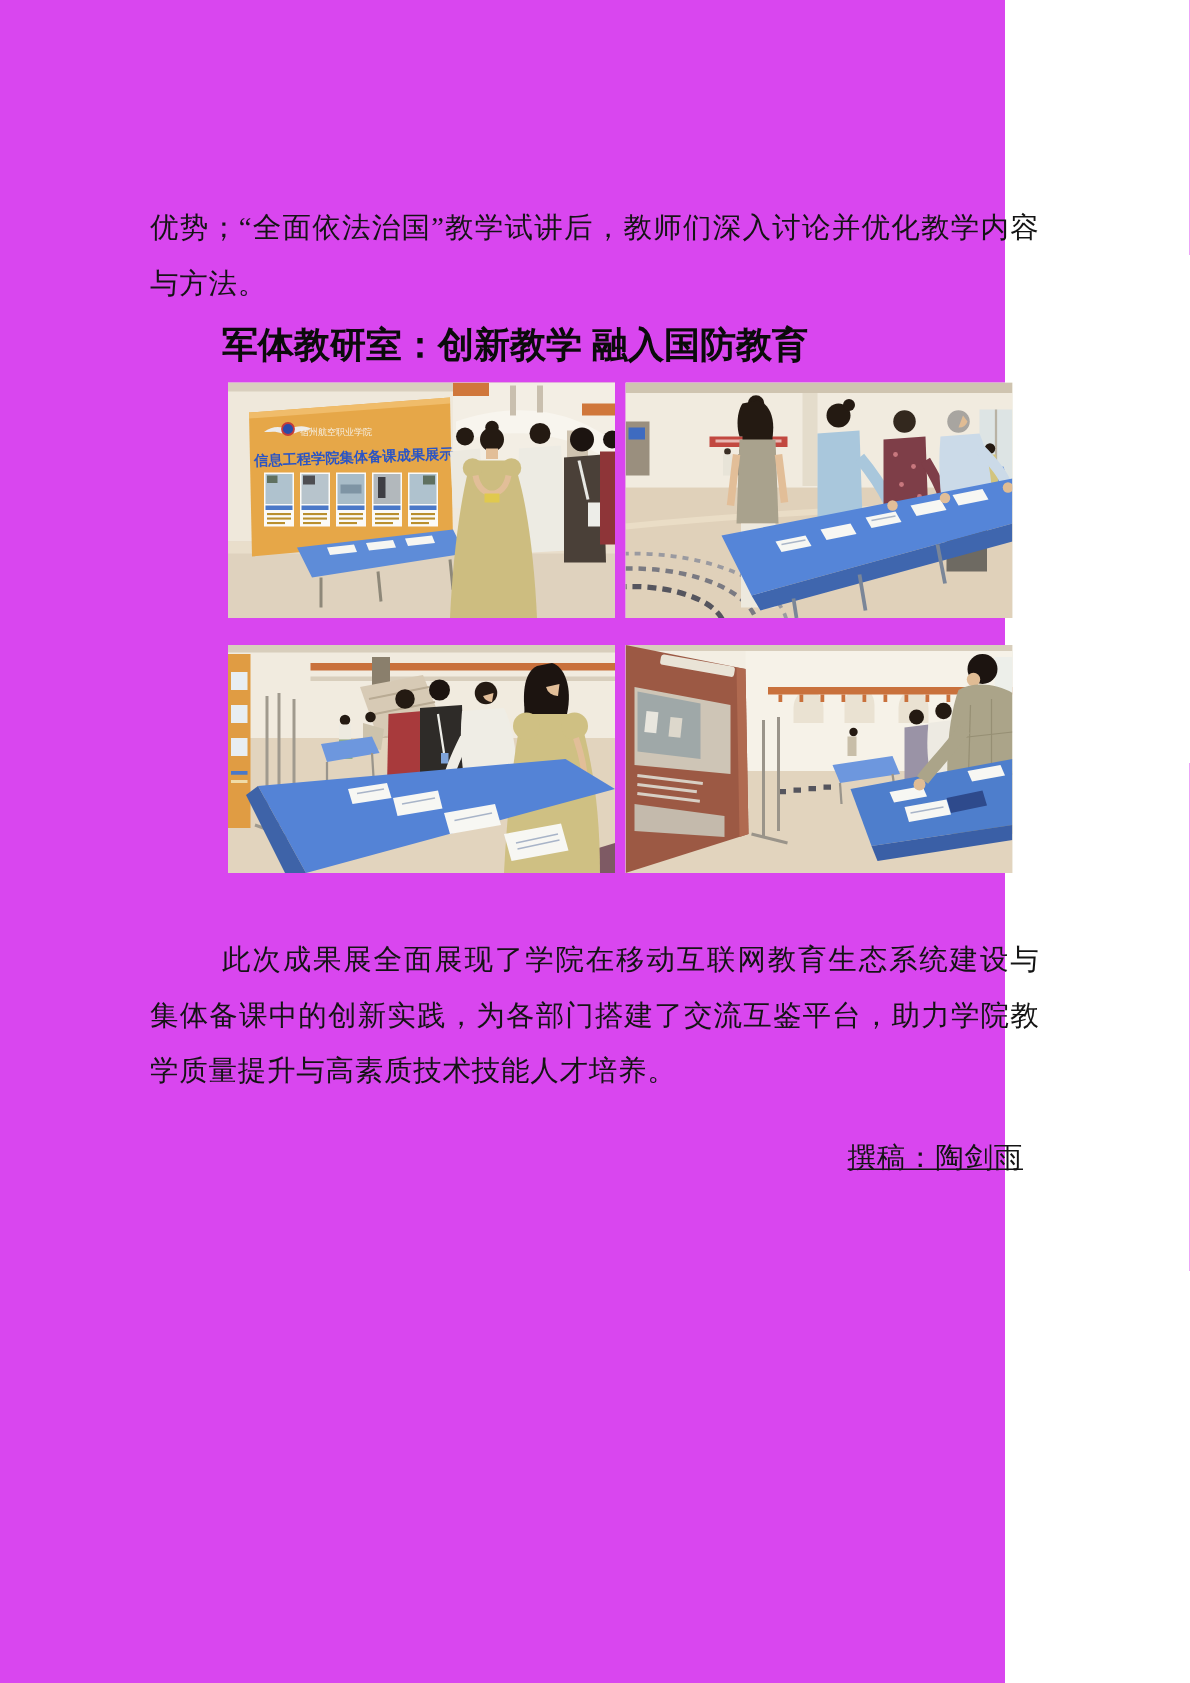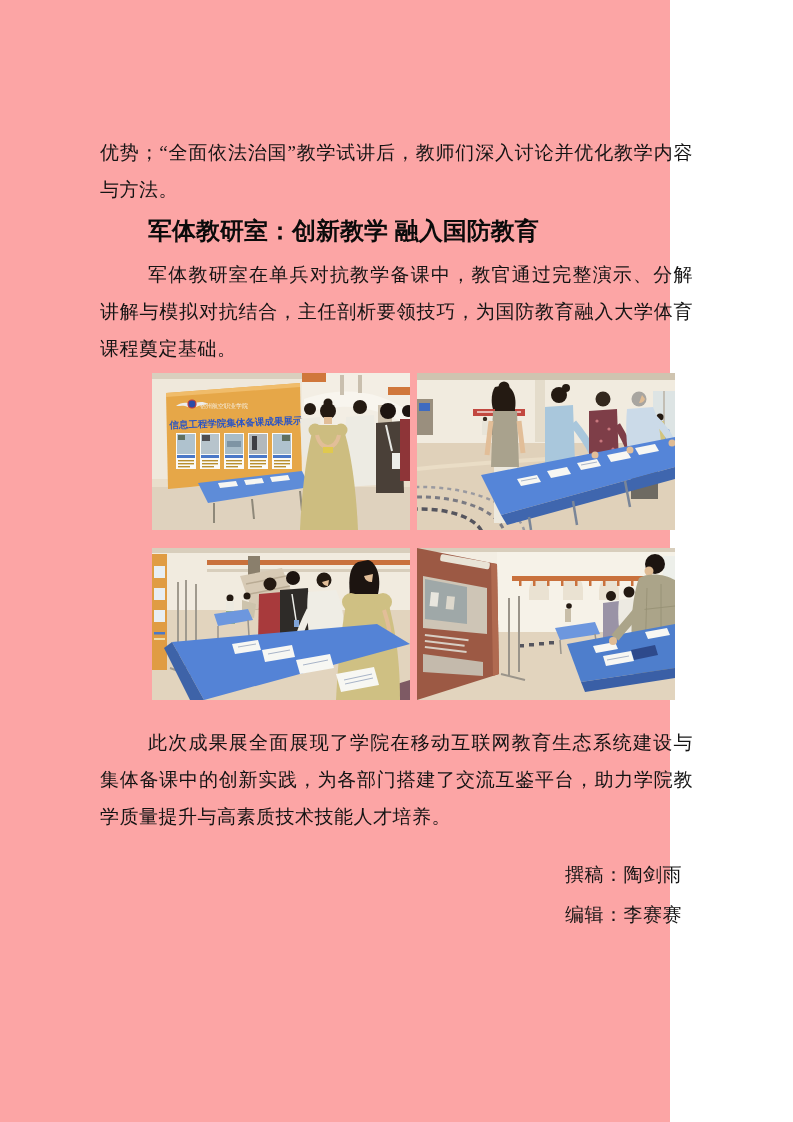--- a/index.html
+++ b/index.html
@@ -1,58 +1,57 @@
 <!DOCTYPE html>
 <html lang="zh"><head>
 <meta charset="utf-8">
 <style>
   html,body{margin:0;padding:0;}
   body{
     width:793px;height:1122px;background:#ffffff;overflow:hidden;
     font-family:"Liberation Serif","DejaVu Serif",serif;color:#141414;
   }
-  .page{position:relative;width:670px;height:1122px;background:#fca5a5;}
+  .page{position:relative;width:670px;height:1122px;background:#d946ef;}
   .content{position:absolute;left:100px;top:134px;width:593px;}
   .para{
     font-size:19px;line-height:37px;text-align:justify;margin:0;
     letter-spacing:0.5px;
   }
   .para.indent{text-indent:48px;}
   .heading{
     font-family:"Liberation Sans","DejaVu Sans",sans-serif;
     font-size:24px;line-height:37px;font-weight:bold;margin:4px 0 0 0;
     text-indent:48px;color:#0b0b0b;
   }
   .para.p2{margin-top:7px;}
   .photo-grid{
     margin:6px 0 0 52px;width:523px;
     display:grid;grid-template-columns:258px 258px;column-gap:7px;row-gap:18px;
   }
   .photo{margin:0;overflow:hidden;background:#e8e2d6;}
   .photo.r1{width:258px;height:157px;}
   .photo.r2{width:258px;height:152px;}
   .photo svg{display:block;width:100%;height:100%;}
-  .para.p3{margin-top:24px;}
+  .para.p3{margin-top:40px;}
   .signatures{
     margin-top:20px;padding-right:11px;text-align:right;
     font-size:19px;line-height:40px;letter-spacing:0.5px;
   }
-  .sig-line{white-space:pre;}
+  .sig-line{white-space:pre;text-decoration:underline;}
 </style>
 </head>
 <body>
 
 <div class="page">
   <div class="content">
 
     <p class="para">优势；“全面依法治国”教学试讲后，教师们深入讨论并优化教学内容与方法。</p>
 
     <h3 class="heading">军体教研室：创新教学 融入国防教育</h3>
 
-    <p class="para indent p2">军体教研室在单兵对抗教学备课中，教官通过完整演示、分解讲解与模拟对抗结合，主任剖析要领技巧，为国防教育融入大学体育课程奠定基础。</p>
 
     <div class="photo-grid">
 
       <figure class="photo r1" aria-label="参观者观看信息工程学院集体备课成果橙色展板">
         <svg viewBox="0 0 258 157" preserveAspectRatio="none">
           <g>
             <rect width="258" height="157" fill="#EFE8DB"></rect>
             <rect width="258" height="6" fill="#D9CFBE"></rect>
             <rect x="150" y="0" width="108" height="72" fill="#F3EEE4"></rect>
             <path d="M152,26 C192,12 230,18 258,40 L258,54 C228,34 192,28 152,40 Z" fill="#F8F5EE"></path>
@@ -384,17 +383,16 @@
           </g>
         </svg>
       </figure>
 
     </div>
 
     <p class="para indent p3">此次成果展全面展现了学院在移动互联网教育生态系统建设与集体备课中的创新实践，为各部门搭建了交流互鉴平台，助力学院教学质量提升与高素质技术技能人才培养。</p>
 
     <div class="signatures">
       <div class="sig-line">撰稿：陶剑雨</div>
-      <div class="sig-line">编辑：李赛赛</div>
     </div>
 
   </div>
 </div>
 
 </body></html>

